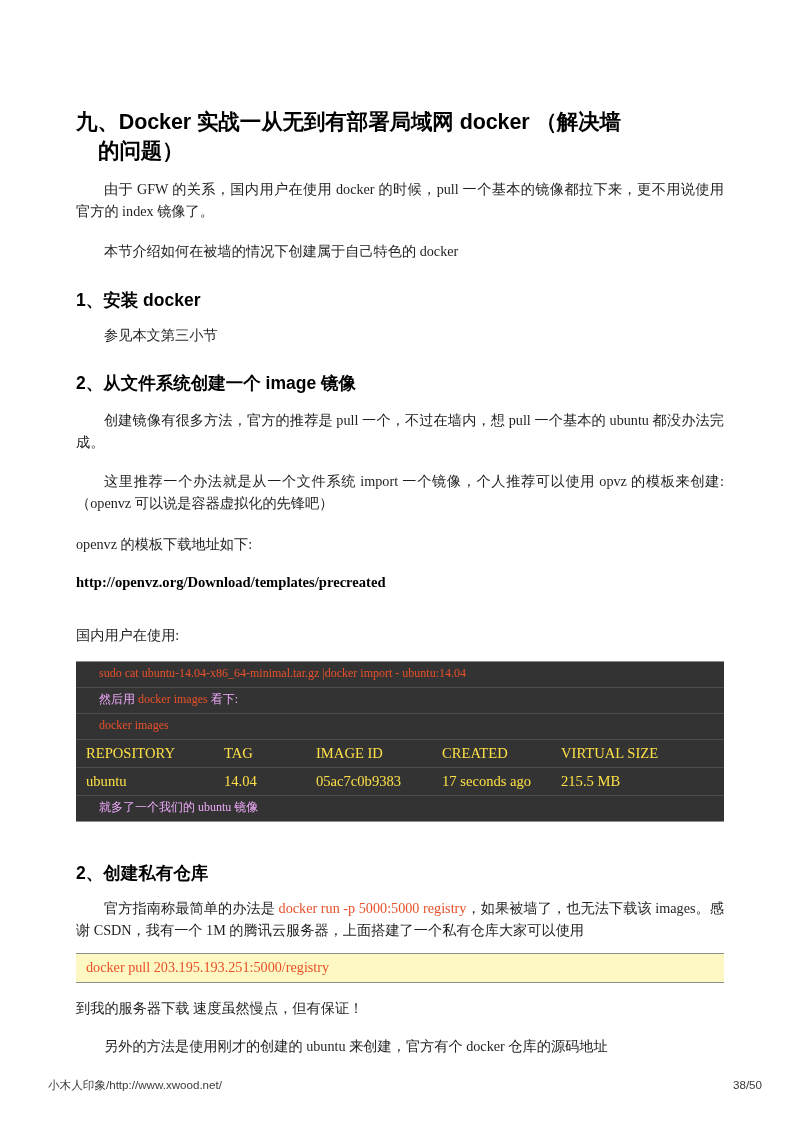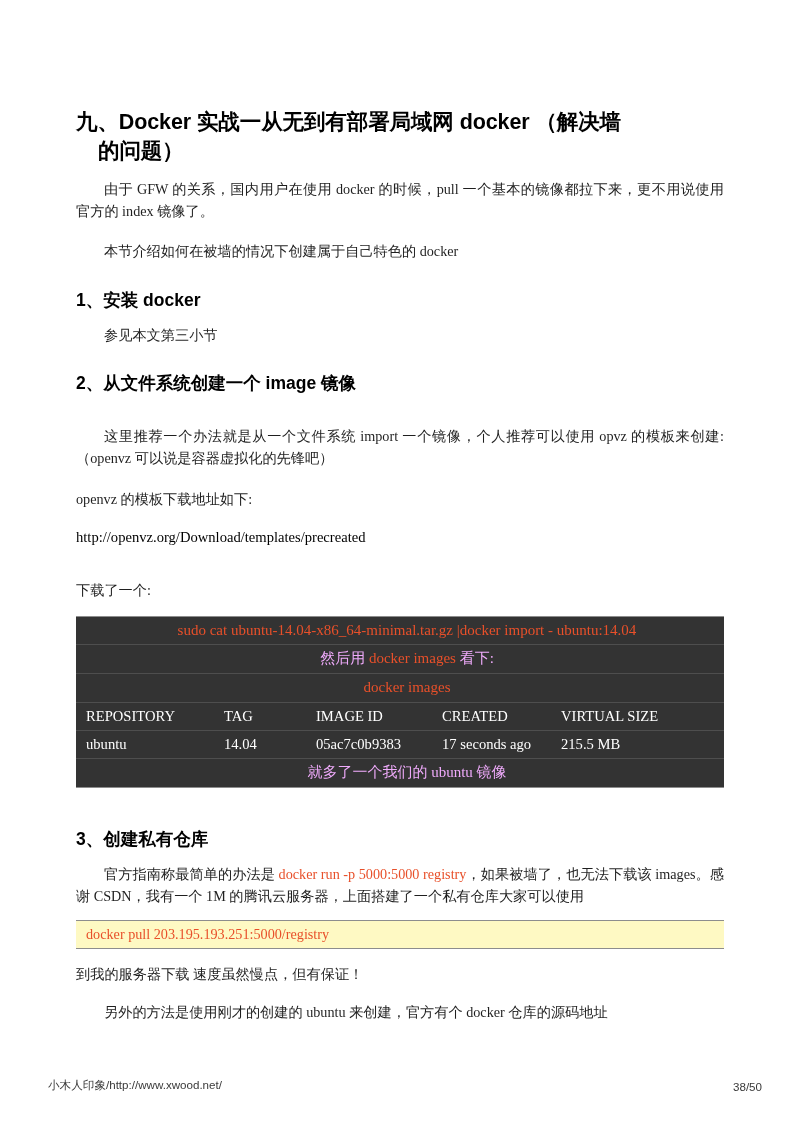--- a/index.html
+++ b/index.html
@@ -58,59 +58,58 @@
     font-size: 14.2px;
     line-height: 1.58;
     margin: 0;
     color: #1f1f1f;
     text-align: justify;
     text-justify: inter-character;
   }
   p.indent { text-indent: 28px; }
 
   .link-bold {
-    font-weight: normal;
+    font-weight: bold;
     font-size: 14.6px;
     color: #000;
     line-height: 1.58;
     margin: 0;
   }
 
   .code-inline {
     color: #e8502a;
     font-family: "Liberation Serif", "DejaVu Serif", serif;
   }
 
   
   .codeblock {
     background: #333333;
     width: 648px;
     box-sizing: border-box;
     border-top: 1px solid #8d8d8d;
     border-bottom: 1px solid #8d8d8d;
   }
   .codeblock .crow {
-    padding: 3px 0 3px 14px;
-    font-size: 15px;
+    padding: 3px 0 3px 23px;
+    font-size: 12px;
     line-height: 1.45;
     white-space: nowrap;
     border-bottom: 1px solid #4e4e4e;
     min-height: 19px;
-    text-align: center;
   }
   .codeblock .crow:last-child { border-bottom: none; }
   .c-red   { color: #e8502a; }
   .c-green { color: #f0abfc; }
 
   .codeblock .trow {
     padding: 3px 0 3px 10px;
     font-size: 14.6px;
     line-height: 1.45;
     border-bottom: 1px solid #4e4e4e;
-    color: #ffffff;
+    color: #fde047;
     white-space: nowrap;
   }
   .tcell { display: inline-block; vertical-align: top; }
 
   .single-cmd {
     background: #fef9c3;
     width: 648px;
     box-sizing: border-box;
     border-top: 1px solid #8d8d8d;
     border-bottom: 1px solid #8d8d8d;
@@ -122,21 +121,21 @@
   }
 
   
   .footer {
     position: absolute;
     left: 48px;
     right: 38px;
     top: 1078px;
     display: flex;
     justify-content: space-between;
-    align-items: flex-end;
+    align-items: flex-start;
     font-family: "Liberation Sans", "DejaVu Sans", sans-serif;
     font-size: 11.6px;
     color: #3a3a3a;
   }
 
   .sp-8  { height: 8px; }
   .sp-12 { height: 12px; }
   .sp-14 { height: 14px; }
   .sp-16 { height: 16px; }
   .sp-18 { height: 18px; }
@@ -161,34 +160,35 @@
     <p class="body indent">本节介绍如何在被墙的情况下创建属于自己特色的 docker</p>
 
     <div class="sp-26"></div>
     <h2 class="sec-title">1、安装 docker</h2>
     <div class="sp-12"></div>
     <p class="body indent">参见本文第三小节</p>
 
     <div class="sp-26"></div>
     <h2 class="sec-title">2、从文件系统创建一个 image 镜像</h2>
     <div class="sp-14"></div>
+    <p class="body indent">创建镜像有很多方法，官方的推荐是 pull 一个，不过在墙内，想 pull 一个基本的 ubuntu 都没办法完成。</p>
 
     <div class="sp-16"></div>
     <p class="body indent">这里推荐一个办法就是从一个文件系统 import 一个镜像，个人推荐可以使用 opvz 的模板来创建:（openvz 可以说是容器虚拟化的先锋吧）</p>
 
     <div class="sp-18"></div>
     <p class="body">openvz 的模板下载地址如下:</p>
 
     <div class="sp-16"></div>
     <p class="link-bold">http://openvz.org/Download/templates/precreated</p>
 
     <div class="sp-16"></div>
 
     <div class="sp-14"></div>
-    <p class="body">下载了一个:</p>
+    <p class="body">国内用户在使用:</p>
 
     <div class="sp-14"></div>
 
     <div class="codeblock">
 
       <div class="crow">
         <span class="c-red">sudo cat ubuntu-14.04-x86_64-minimal.tar.gz  |docker import - ubuntu:14.04</span>
       </div>
 
       <div class="crow">
@@ -207,21 +207,21 @@
         <span class="tcell" style="width:138px">ubuntu</span><span class="tcell" style="width:92px">14.04</span><span class="tcell" style="width:126px">05ac7c0b9383</span><span class="tcell" style="width:119px">17 seconds ago</span><span class="tcell">215.5 MB</span>
       </div>
 
       <div class="crow">
         <span class="c-green">就多了一个我们的 </span><span class="c-green">ubuntu</span><span class="c-green"> 镜像</span>
       </div>
 
     </div>
 
     <div class="sp-40"></div>
-    <h2 class="sec-title">3、创建私有仓库</h2>
+    <h2 class="sec-title">2、创建私有仓库</h2>
     <div class="sp-12"></div>
     <p class="body indent"><span>官方指南称最简单的办法是 </span><span class="code-inline">docker run -p 5000:5000 registry</span><span>，如果被墙了，也无法下载该 images。感谢 CSDN，我有一个 1M 的腾讯云服务器，上面搭建了一个私有仓库大家可以使用</span></p>
 
     <div class="sp-12"></div>
     <div class="single-cmd">
       <span>docker pull 203.195.193.251:5000/registry</span>
     </div>
 
     <div class="sp-14"></div>
     <p class="body">到我的服务器下载 速度虽然慢点，但有保证！</p>

